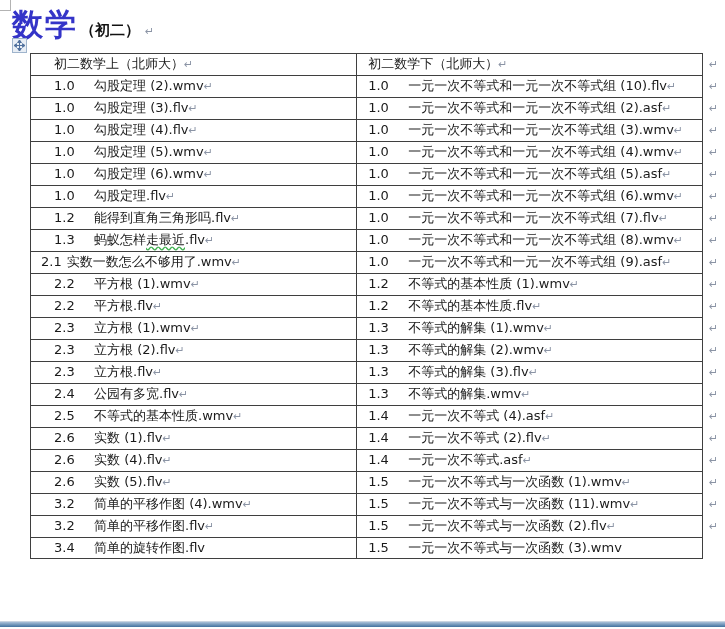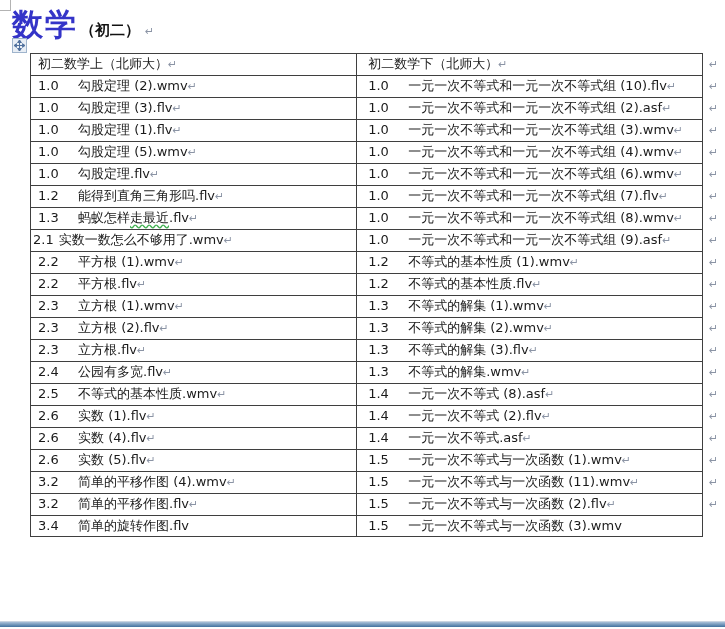--- a/index.html
+++ b/index.html
@@ -31,24 +31,24 @@
   }
   table.grid {
     position:absolute; left:30px; top:53px;
     border-collapse:collapse; table-layout:fixed;
   }
   table.grid td.cell {
     border:1px solid #3f3f3f; height:20.3px;
     font-size:13px; color:#1a1a1a; line-height:20px;
     white-space:nowrap; overflow:hidden; vertical-align:middle;
   }
-  td.cell.left  { padding-left:7px;  }
+  td.cell.left  { padding-left:23px;  }
   td.cell.right { padding-left:11px; }
   td.cell .num { display:inline-block; width:40px; }
-  td.cell.compact { padding-left:2px; }
+  td.cell.compact { padding-left:10px; }
   td.cell.compact .num { width:auto; margin-right:5px; }
   td.outside {
     border:none; width:22px; padding-left:6px;
     font-size:11px; vertical-align:middle;
   }
   .wavy {
     text-decoration:underline; text-decoration-style:wavy;
     text-decoration-color:#3faf4f; text-underline-offset:2px;margin-top:28px;
   }
   .bottom-bar {
@@ -100,30 +100,35 @@
           <td class="cell left"><span class="num">1.0</span><span>勾股定理 (2).wmv</span><span class="pilcrow">↵</span></td>
           <td class="cell right"><span class="num">1.0</span><span>一元一次不等式和一元一次不等式组 (10).flv</span><span class="pilcrow">↵</span></td>
           <td class="outside"><span class="pilcrow">↵</span></td>
         </tr>
         <tr>
           <td class="cell left"><span class="num">1.0</span><span>勾股定理 (3).flv</span><span class="pilcrow">↵</span></td>
           <td class="cell right"><span class="num">1.0</span><span>一元一次不等式和一元一次不等式组 (2).asf</span><span class="pilcrow">↵</span></td>
           <td class="outside"><span class="pilcrow">↵</span></td>
         </tr>
         <tr>
-          <td class="cell left"><span class="num">1.0</span><span>勾股定理 (1).flv</span><span class="pilcrow">↵</span></td>
+          <td class="cell left"><span class="num">1.0</span><span>勾股定理 (4).flv</span><span class="pilcrow">↵</span></td>
           <td class="cell right"><span class="num">1.0</span><span>一元一次不等式和一元一次不等式组 (3).wmv</span><span class="pilcrow">↵</span></td>
           <td class="outside"><span class="pilcrow">↵</span></td>
         </tr>
         <tr>
           <td class="cell left"><span class="num">1.0</span><span>勾股定理 (5).wmv</span><span class="pilcrow">↵</span></td>
           <td class="cell right"><span class="num">1.0</span><span>一元一次不等式和一元一次不等式组 (4).wmv</span><span class="pilcrow">↵</span></td>
           <td class="outside"><span class="pilcrow">↵</span></td>
         </tr>
         <tr>
+          <td class="cell left"><span class="num">1.0</span><span>勾股定理 (6).wmv</span><span class="pilcrow">↵</span></td>
+          <td class="cell right"><span class="num">1.0</span><span>一元一次不等式和一元一次不等式组 (5).asf</span><span class="pilcrow">↵</span></td>
+          <td class="outside"><span class="pilcrow">↵</span></td>
+        </tr>
+        <tr>
           <td class="cell left"><span class="num">1.0</span><span>勾股定理.flv</span><span class="pilcrow">↵</span></td>
           <td class="cell right"><span class="num">1.0</span><span>一元一次不等式和一元一次不等式组 (6).wmv</span><span class="pilcrow">↵</span></td>
           <td class="outside"><span class="pilcrow">↵</span></td>
         </tr>
         <tr>
           <td class="cell left"><span class="num">1.2</span><span>能得到直角三角形吗.flv</span><span class="pilcrow">↵</span></td>
           <td class="cell right"><span class="num">1.0</span><span>一元一次不等式和一元一次不等式组 (7).flv</span><span class="pilcrow">↵</span></td>
           <td class="outside"><span class="pilcrow">↵</span></td>
         </tr>
         <tr>
@@ -161,21 +166,21 @@
           <td class="cell right"><span class="num">1.3</span><span>不等式的解集 (3).flv</span><span class="pilcrow">↵</span></td>
           <td class="outside"><span class="pilcrow">↵</span></td>
         </tr>
         <tr>
           <td class="cell left"><span class="num">2.4</span><span>公园有多宽.flv</span><span class="pilcrow">↵</span></td>
           <td class="cell right"><span class="num">1.3</span><span>不等式的解集.wmv</span><span class="pilcrow">↵</span></td>
           <td class="outside"><span class="pilcrow">↵</span></td>
         </tr>
         <tr>
           <td class="cell left"><span class="num">2.5</span><span>不等式的基本性质.wmv</span><span class="pilcrow">↵</span></td>
-          <td class="cell right"><span class="num">1.4</span><span>一元一次不等式 (8).asf</span><span class="pilcrow">↵</span></td>
+          <td class="cell right"><span class="num">1.4</span><span>一元一次不等式 (4).asf</span><span class="pilcrow">↵</span></td>
           <td class="outside"><span class="pilcrow">↵</span></td>
         </tr>
         <tr>
           <td class="cell left"><span class="num">2.6</span><span>实数 (1).flv</span><span class="pilcrow">↵</span></td>
           <td class="cell right"><span class="num">1.4</span><span>一元一次不等式 (2).flv</span><span class="pilcrow">↵</span></td>
           <td class="outside"><span class="pilcrow">↵</span></td>
         </tr>
         <tr>
           <td class="cell left"><span class="num">2.6</span><span>实数 (4).flv</span><span class="pilcrow">↵</span></td>
           <td class="cell right"><span class="num">1.4</span><span>一元一次不等式.asf</span><span class="pilcrow">↵</span></td>

